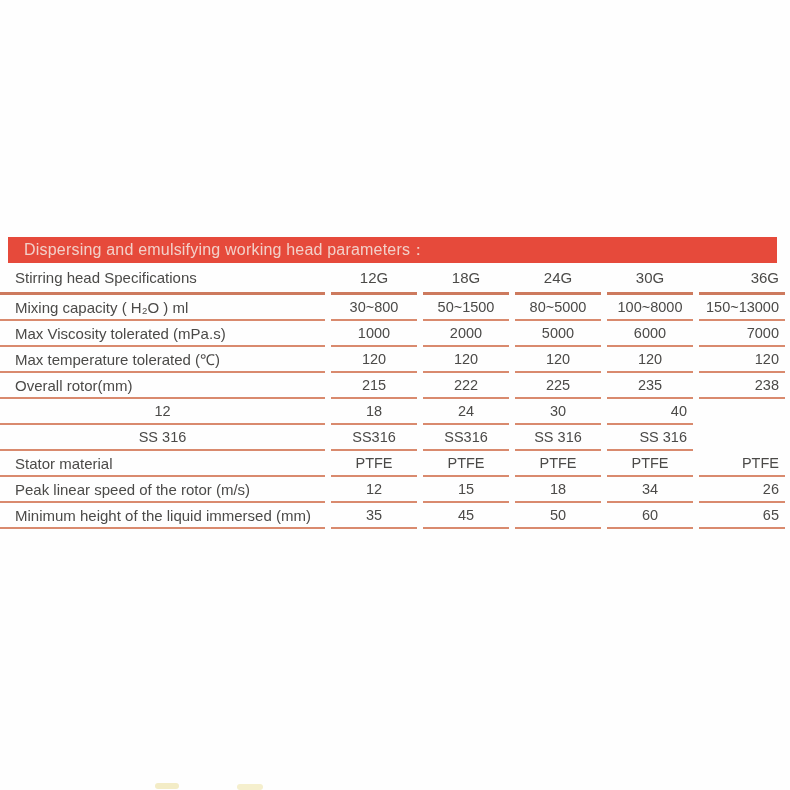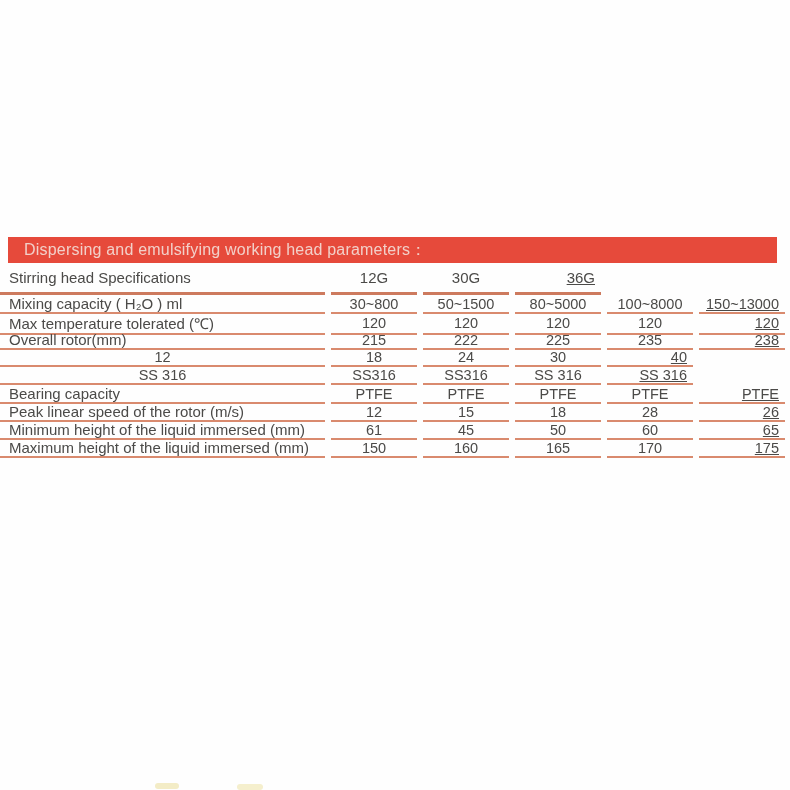--- a/index.html
+++ b/index.html
@@ -18,60 +18,70 @@
     padding-left: 16px;
     display: flex; align-items: center;
     font-size: 16px;
     letter-spacing: 0.2px;
   }
   .trow {
     display: grid;
     grid-template-columns: 325px repeat(5, 1fr);
     column-gap: 6px;
     width: 785px;
-    height: 18px;
+    height: 26px;
   }
   .trow.first { height: 32px; }
   .cell {
     box-sizing: border-box;
     border-bottom: 2px solid #d98a6e;
     display: flex; align-items: center;
     font-size: 14.5px;
     color: #4b4a48;
     white-space: nowrap;
   }
   .trow.first .cell { border-bottom: 3px solid #cd7a5e; font-size: 15px; }
-  .cell.label { padding-left: 9px; font-size: 15px; }
+  .cell.label { padding-left: 15px; font-size: 15px; }
   .cell.value { justify-content: center; }
-  .cell.value.last { justify-content: flex-end; padding-right: 6px; text-decoration: underline; }
+  .cell.value.last { justify-content: flex-end; padding-right: 6px; }
   .smudge { position: absolute; border-radius: 3px; }
   .smudge.s1 { left: 155px; top: 783px; width: 24px; height: 6px; background: #f3ecc6; }
   .smudge.s2 { left: 237px; top: 784px; width: 26px; height: 6px; background: #f5efcd; }
 </style>
 </head>
 <body>
 
 <div class="table-wrap">
   <div class="banner" style="background: rgb(230, 74, 59); color: rgb(242, 208, 201);">
     <span>Dispersing and emulsifying working head parameters：</span>
   </div>
   <div id="rows-container">
       <div class="trow first">
         <div class="cell label">Stirring head Specifications</div>
         <div class="cell value">12G</div>
+        <div class="cell value">18G</div>
+        <div class="cell value">24G</div>
         <div class="cell value">30G</div>
         <div class="cell value last">36G</div>
       </div>
       <div class="trow">
         <div class="cell label">Mixing capacity ( H₂O ) ml</div>
         <div class="cell value">30~800</div>
         <div class="cell value">50~1500</div>
         <div class="cell value">80~5000</div>
         <div class="cell value">100~8000</div>
         <div class="cell value last">150~13000</div>
+      </div>
+      <div class="trow">
+        <div class="cell label">Max Viscosity tolerated (mPa.s)</div>
+        <div class="cell value">1000</div>
+        <div class="cell value">2000</div>
+        <div class="cell value">5000</div>
+        <div class="cell value">6000</div>
+        <div class="cell value last">7000</div>
       </div>
       <div class="trow">
         <div class="cell label">Max temperature tolerated (℃)</div>
         <div class="cell value">120</div>
         <div class="cell value">120</div>
         <div class="cell value">120</div>
         <div class="cell value">120</div>
         <div class="cell value last">120</div>
       </div>
       <div class="trow">
@@ -90,48 +100,40 @@
         <div class="cell value last">40</div>
       </div>
       <div class="trow">
         <div class="cell value">SS 316</div>
         <div class="cell value">SS316</div>
         <div class="cell value">SS316</div>
         <div class="cell value">SS 316</div>
         <div class="cell value last">SS 316</div>
       </div>
       <div class="trow">
-        <div class="cell label">Bearing capacity</div>
+        <div class="cell label">Stator material</div>
         <div class="cell value">PTFE</div>
         <div class="cell value">PTFE</div>
         <div class="cell value">PTFE</div>
         <div class="cell value">PTFE</div>
         <div class="cell value last">PTFE</div>
       </div>
       <div class="trow">
         <div class="cell label">Peak linear speed of the rotor (m/s)</div>
         <div class="cell value">12</div>
         <div class="cell value">15</div>
         <div class="cell value">18</div>
-        <div class="cell value">28</div>
+        <div class="cell value">34</div>
         <div class="cell value last">26</div>
       </div>
       <div class="trow">
         <div class="cell label">Minimum height of the liquid immersed (mm)</div>
-        <div class="cell value">61</div>
+        <div class="cell value">35</div>
         <div class="cell value">45</div>
         <div class="cell value">50</div>
         <div class="cell value">60</div>
         <div class="cell value last">65</div>
-      </div>
-      <div class="trow">
-        <div class="cell label">Maximum height of the liquid immersed (mm)</div>
-        <div class="cell value">150</div>
-        <div class="cell value">160</div>
-        <div class="cell value">165</div>
-        <div class="cell value">170</div>
-        <div class="cell value last">175</div>
       </div>
     </div>
 </div>
 
 <div class="smudge s1"></div>
 <div class="smudge s2"></div>
 
 </body></html>

